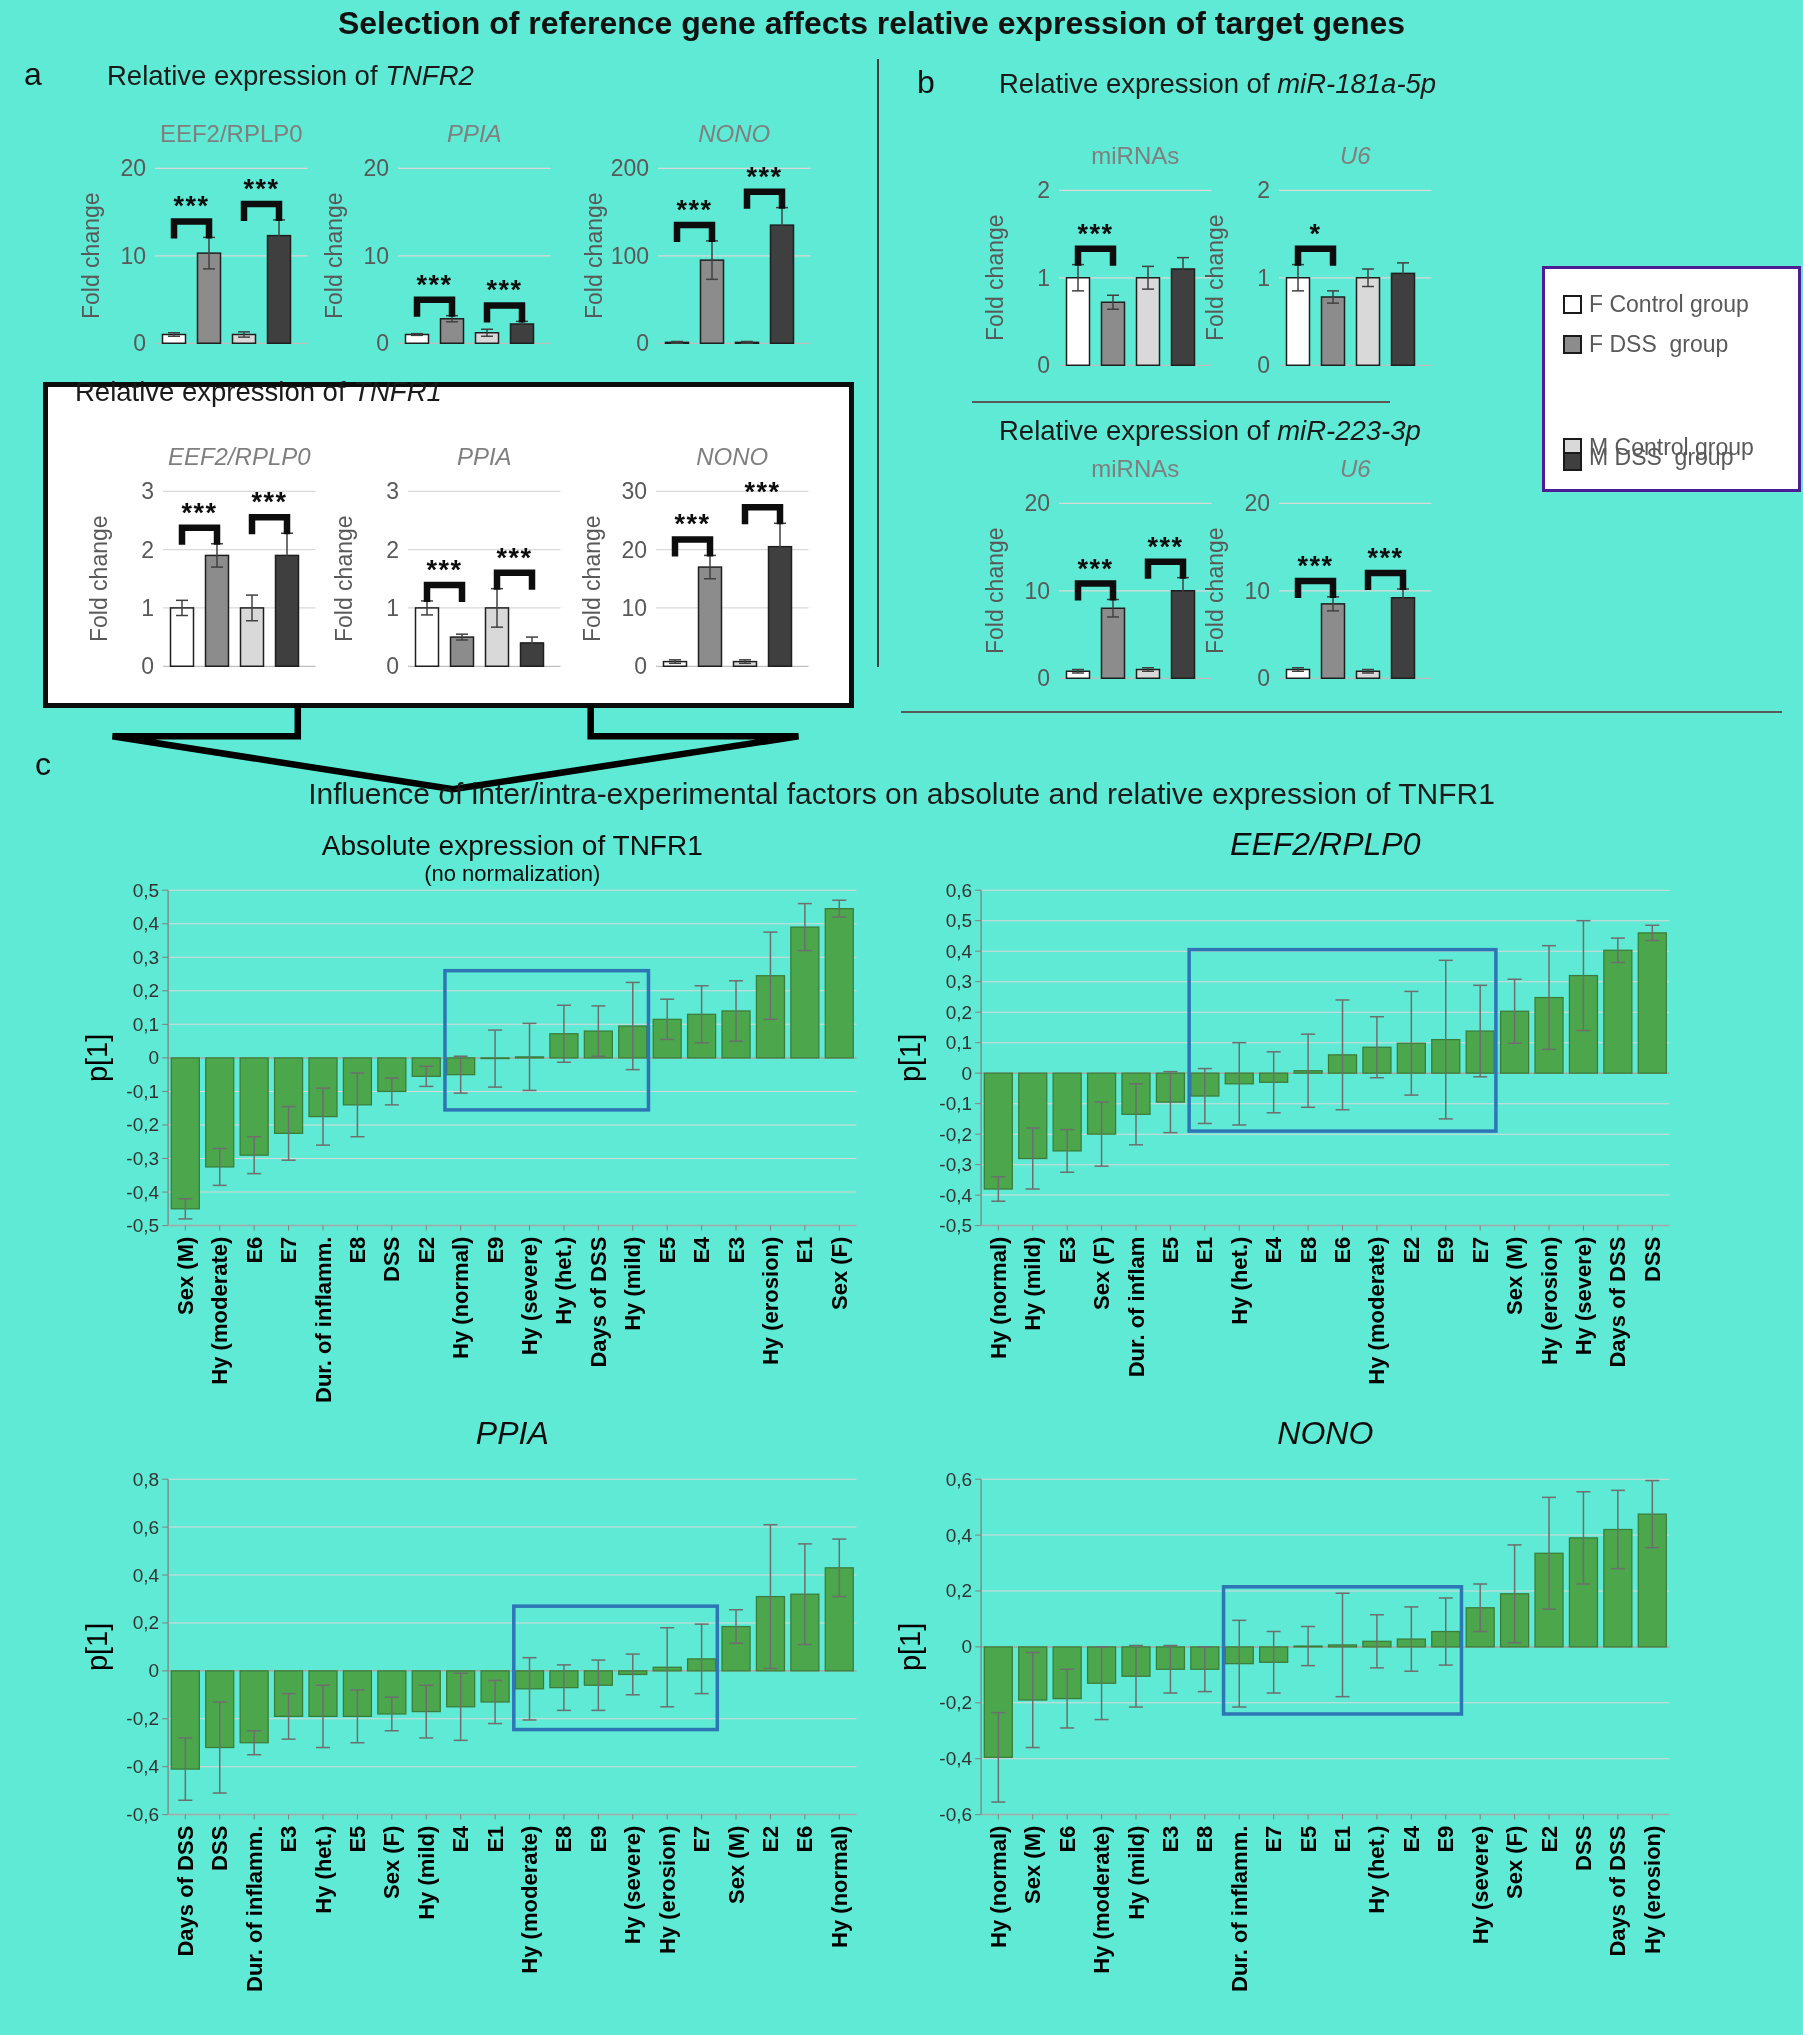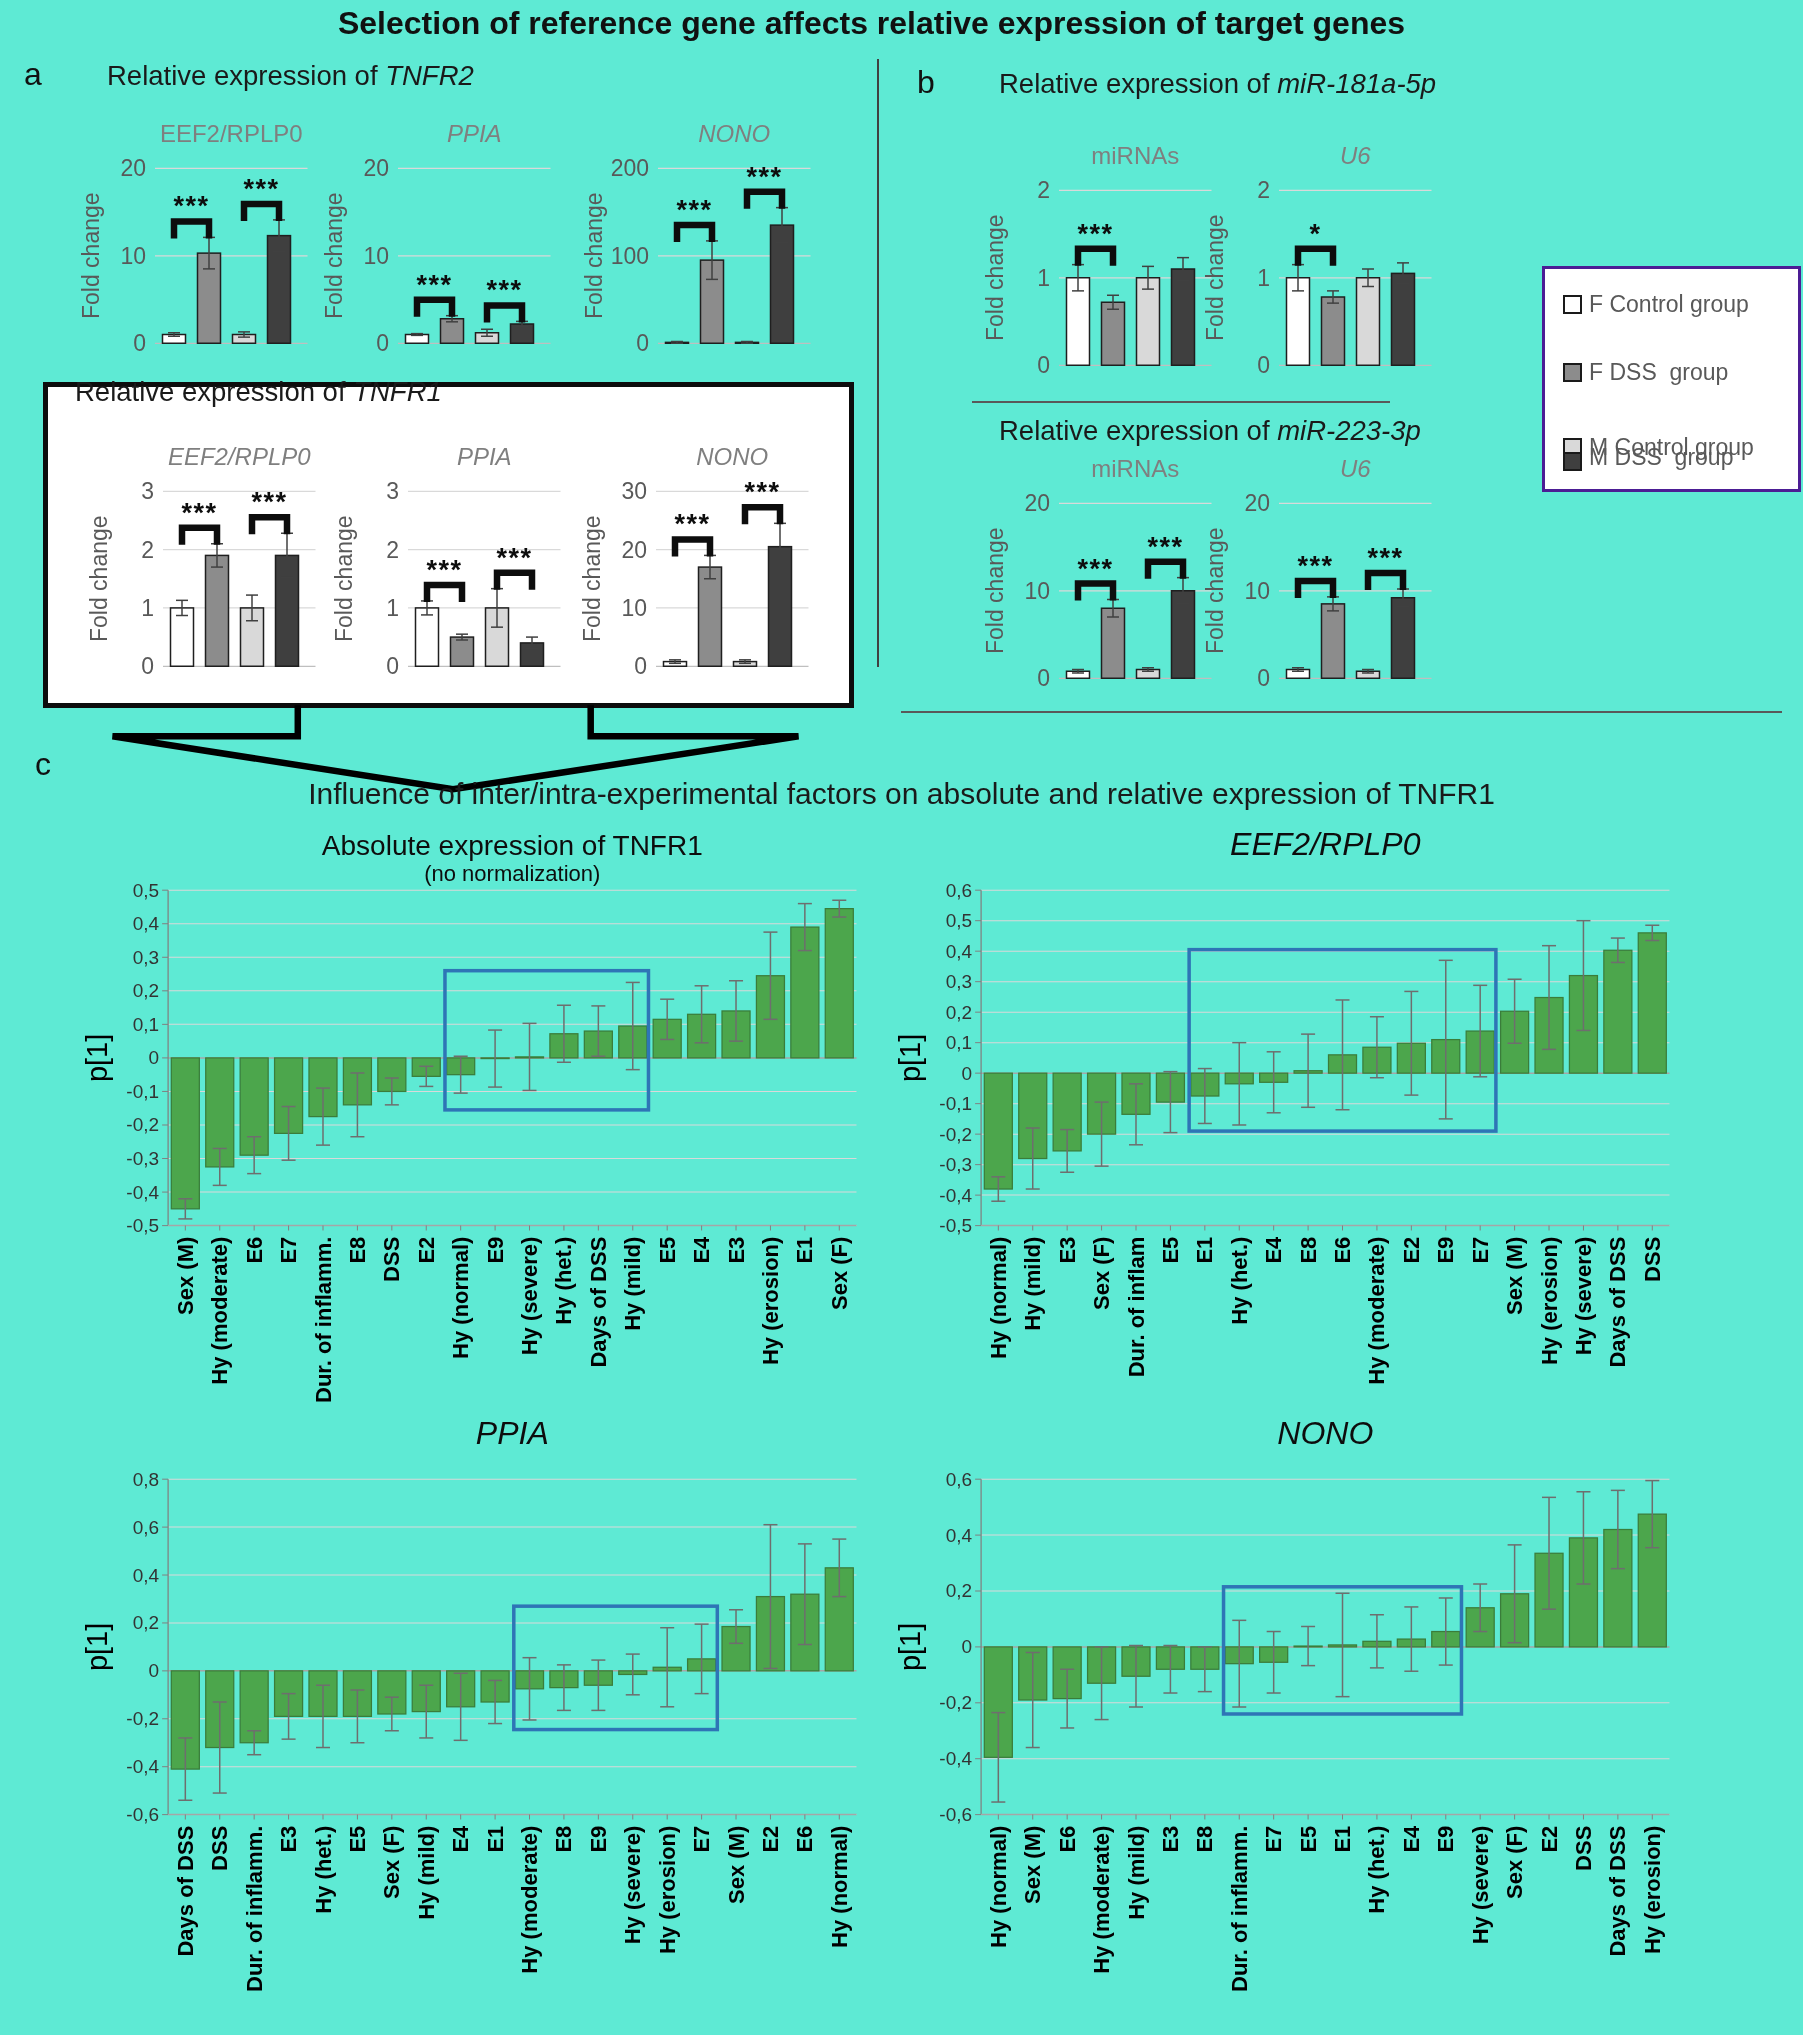--- a/index.html
+++ b/index.html
@@ -354,21 +354,21 @@
         <text x="363" y="227.5" text-anchor="middle" font-size="54" font-weight="bold" fill="#0d0d0d" letter-spacing="3">***</text>
       </svg></div>
 
   <div class="hline" style="left:901px;top:711px;width:881px;height:2px;"></div>
 
   <div class="legend">
     <div class="legend-item" style="top:24px;">
       <span class="legend-swatch" id="sw0" style="background: rgb(255, 255, 255);"></span>
       <span class="legend-label">F Control group</span>
     </div>
-    <div class="legend-item" style="top:92px;">
+    <div class="legend-item" style="top:64px;">
       <span class="legend-swatch" id="sw1" style="background: rgb(140, 140, 140);"></span>
       <span class="legend-label">F DSS  group</span>
     </div>
     <div class="legend-item" style="top:128px;margin-top:39px;">
       <span class="legend-swatch" id="sw2" style="background: rgb(217, 217, 217);"></span>
       <span class="legend-label">M Control group</span>
     </div>
     <div class="legend-item" style="top:180px;align-items:flex-end;">
       <span class="legend-swatch" id="sw3" style="background: rgb(63, 63, 63);"></span>
       <span class="legend-label">M DSS  group</span>

